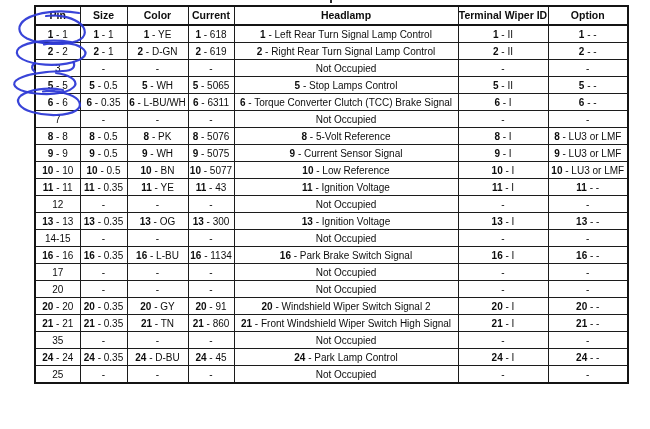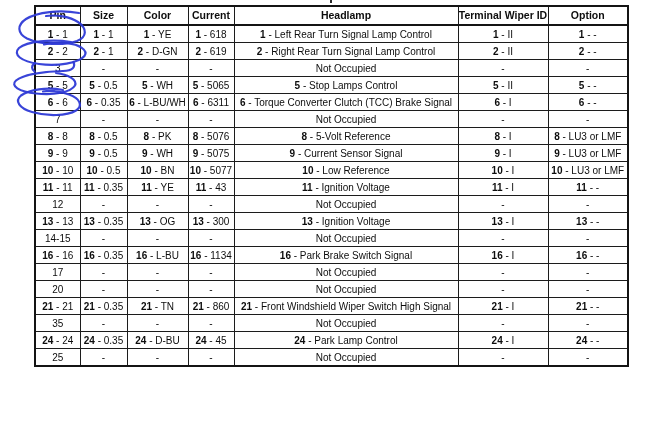--- a/index.html
+++ b/index.html
@@ -208,20 +208,29 @@
         <tr>
           <td>20</td>
           <td>-</td>
           <td>-</td>
           <td>-</td>
           <td>Not Occupied</td>
           <td>-</td>
           <td>-</td>
         </tr>
         <tr>
+          <td><b>20</b> - 20</td>
+          <td><b>20</b> - 0.35</td>
+          <td><b>20</b> - GY</td>
+          <td><b>20</b> - 91</td>
+          <td><b>20</b> - Windshield Wiper Switch Signal 2</td>
+          <td><b>20</b> - I</td>
+          <td><b>20</b> - -</td>
+        </tr>
+        <tr>
           <td><b>21</b> - 21</td>
           <td><b>21</b> - 0.35</td>
           <td><b>21</b> - TN</td>
           <td><b>21</b> - 860</td>
           <td><b>21</b> - Front Windshield Wiper Switch High Signal</td>
           <td><b>21</b> - I</td>
           <td><b>21</b> - -</td>
         </tr>
         <tr>
           <td>35</td>

